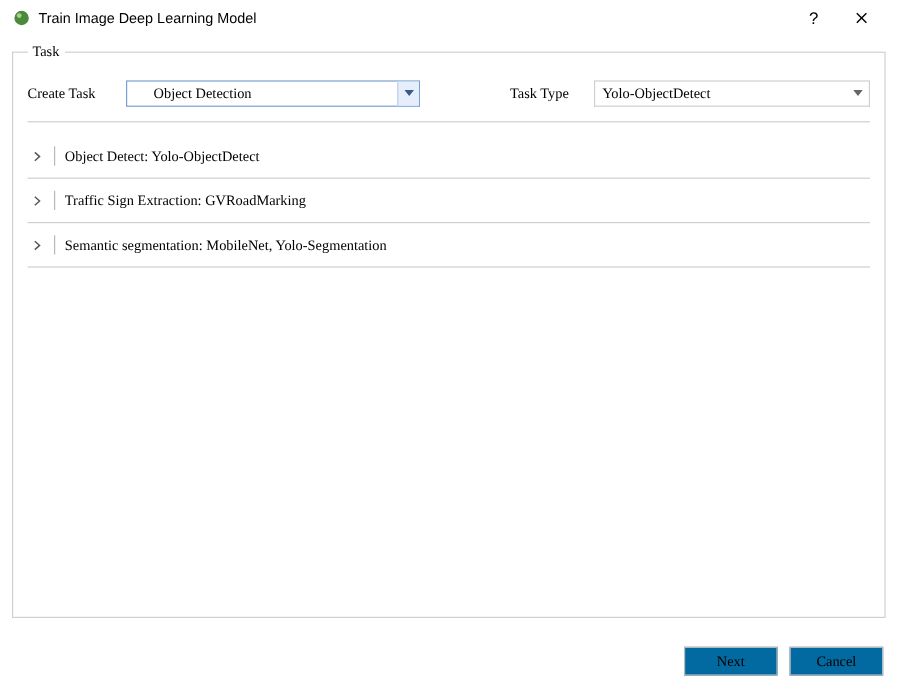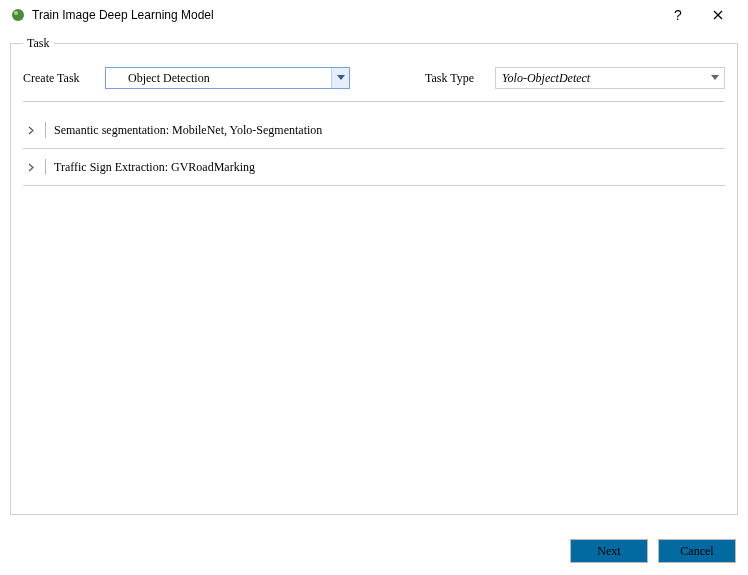--- a/index.html
+++ b/index.html
@@ -95,21 +95,20 @@
     align-items: center;
     justify-content: center;
   }
   .combo .arrow svg { width: 8px; height: 6px; display: block; }
   .row1 .gap { flex: 0 0 75px; }
   .row1 .tasktype-lbl { width: 70px; }
   .combo.light {
     border: 1px solid #cfcfcf;
     height: 22px;
     flex: 1;
-    font-style: italic;
   }
   .combo.light .arrow {
     background: transparent;
     border-left: none;
   }
   .list {
     margin-top: 10px;
   }
   .list-item { }
   .item-row {
@@ -200,47 +199,59 @@
                 <polygon points="0,0 8,0 4,5" fill="#666"></polygon>
               </svg>
           </span>
         </div>
       </div>
 
       <hr class="divider">
 
       <div class="list">
 
+        <div class="list-item">
+          <div class="item-row">
+            <span class="chev">
+              <svg viewBox="0 0 7 9">
+                  <polyline points="1,1 5,4.5 1,8" fill="none" stroke="#555" stroke-width="1.2"></polyline>
+                </svg>
+            </span>
+            <span class="sep"></span>
+            <span class="item-label">Object Detect: Yolo-ObjectDetect</span>
+          </div>
+          <hr class="divider">
+        </div>
+
+        <div class="list-item">
+          <div class="item-row">
+            <span class="chev">
+              <svg viewBox="0 0 7 9">
+                  <polyline points="1,1 5,4.5 1,8" fill="none" stroke="#555" stroke-width="1.2"></polyline>
+                </svg>
+            </span>
+            <span class="sep"></span>
+            <span class="item-label">Traffic Sign Extraction: GVRoadMarking</span>
+          </div>
+          <hr class="divider">
+        </div>
 
         <div class="list-item">
           <div class="item-row">
             <span class="chev">
               <svg viewBox="0 0 7 9">
                   <polyline points="1,1 5,4.5 1,8" fill="none" stroke="#555" stroke-width="1.2"></polyline>
                 </svg>
             </span>
             <span class="sep"></span>
             <span class="item-label">Semantic segmentation: MobileNet, Yolo-Segmentation</span>
           </div>
           <hr class="divider">
         </div>
 
-        <div class="list-item">
-          <div class="item-row">
-            <span class="chev">
-              <svg viewBox="0 0 7 9">
-                  <polyline points="1,1 5,4.5 1,8" fill="none" stroke="#555" stroke-width="1.2"></polyline>
-                </svg>
-            </span>
-            <span class="sep"></span>
-            <span class="item-label">Traffic Sign Extraction: GVRoadMarking</span>
-          </div>
-          <hr class="divider">
-        </div>
-
       </div>
     </fieldset>
 
     <div class="buttons">
       <button class="btn">Next</button>
       <button class="btn">Cancel</button>
     </div>
 
   </div>
 </div>

